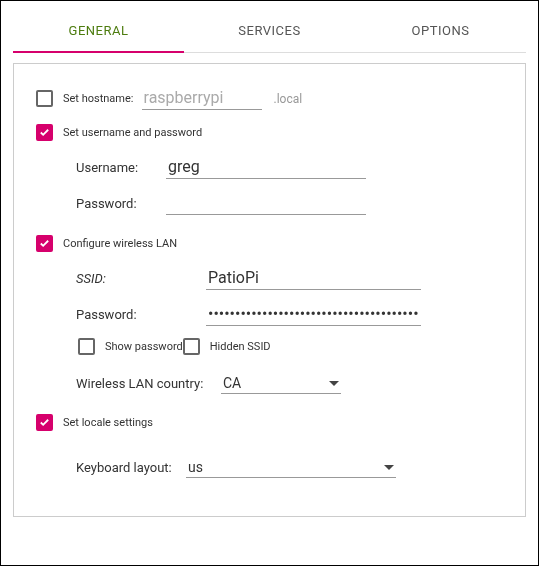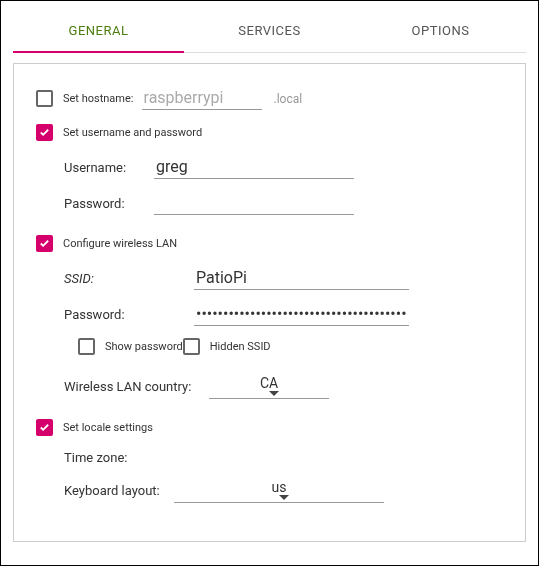--- a/index.html
+++ b/index.html
@@ -59,21 +59,21 @@
     flex-shrink: 0;
   }
   .checkbox.checked {
     background: #d6006c;
     border-color: #d6006c;
   }
   .checkbox.checked svg { display: block; }
   .checkbox svg { display: none; }
   .cb-label { font-size: 11px; color: #333; }
   .sub {
-    margin-left: 28px;
+    margin-left: 40px;
     margin-bottom: 12px;
     display: flex;
     align-items: center;
   }
   .sub-label {
     width: 90px;
     font-size: 13px;
     color: #333;
   }
   .sub-label.wide { width: 145px; }
@@ -93,21 +93,20 @@
   .local { color: #999; font-size: 12px; margin-left: 8px; }
   .select-wrap {
     position: relative;
     border-bottom: 1px solid #999;
     min-width: 120px;
     display: flex;
     align-items: center;
     justify-content: space-between;
     padding: 2px 2px;
     cursor: pointer;
-    flex-direction: column;
   }
   .select-wrap.wide { min-width: 210px; }
   .select-value { font-size: 14px; }
   .caret {
     width: 0; height: 0;
     border-left: 5px solid transparent;
     border-right: 5px solid transparent;
     border-top: 5px solid #444;
     margin-left: 10px;
   }
@@ -203,21 +202,20 @@
 
   <div class="row section-gap">
     <span class="checkbox checked">
       <svg width="11" height="11" viewBox="0 0 24 24">
           <path fill="none" stroke="#fff" stroke-width="4" d="M4 12l5 5L20 6"></path>
         </svg>
     </span>
     <span class="cb-label">Set locale settings</span>
   </div>
   <div class="sub">
-    <span class="sub-label wide2">Time zone:</span>
   </div>
   <div class="sub">
     <span class="sub-label wide2">Keyboard layout:</span>
     <div class="select-wrap wide">
       <span class="select-value">us</span>
       <span class="caret"></span>
     </div>
   </div>
 
 </div>

